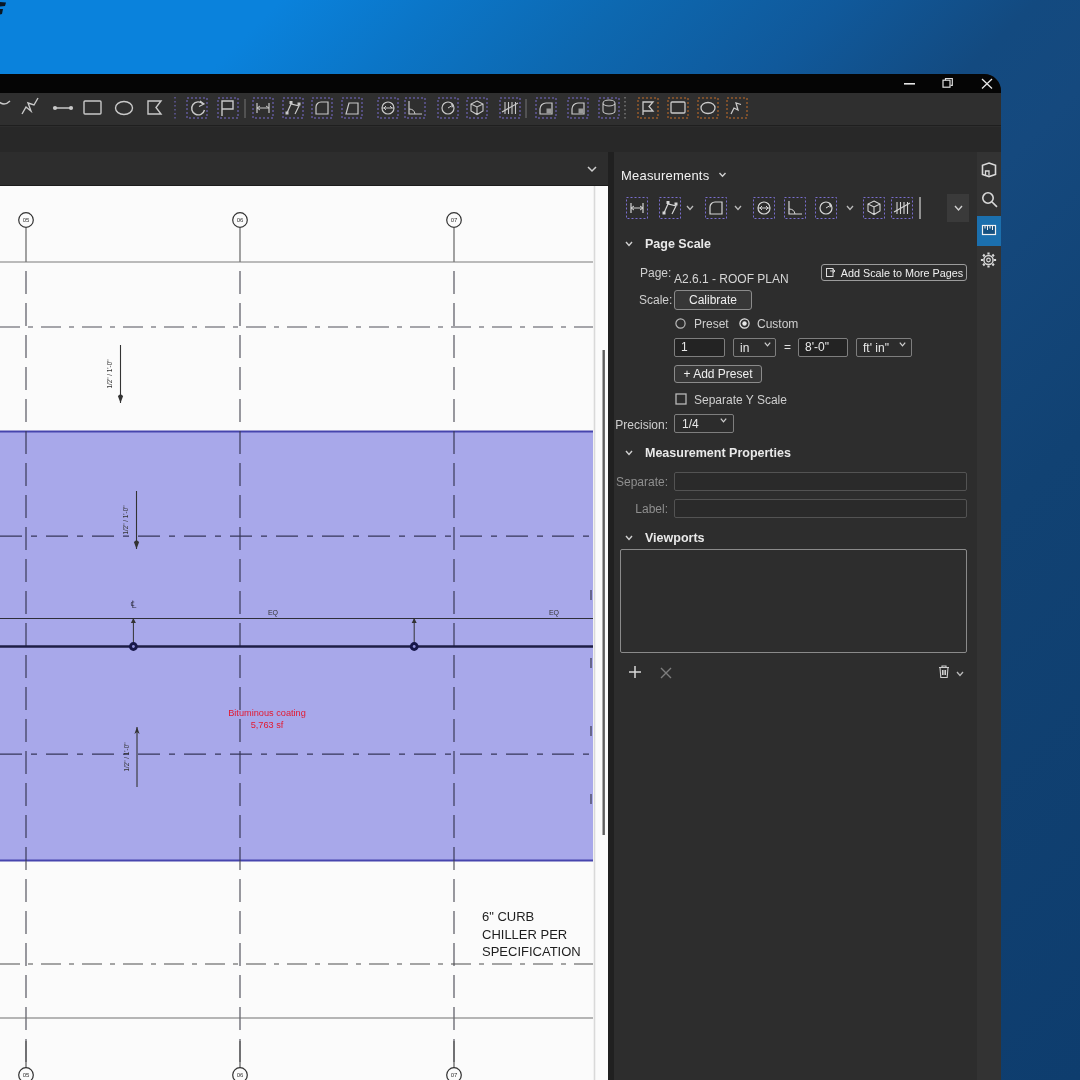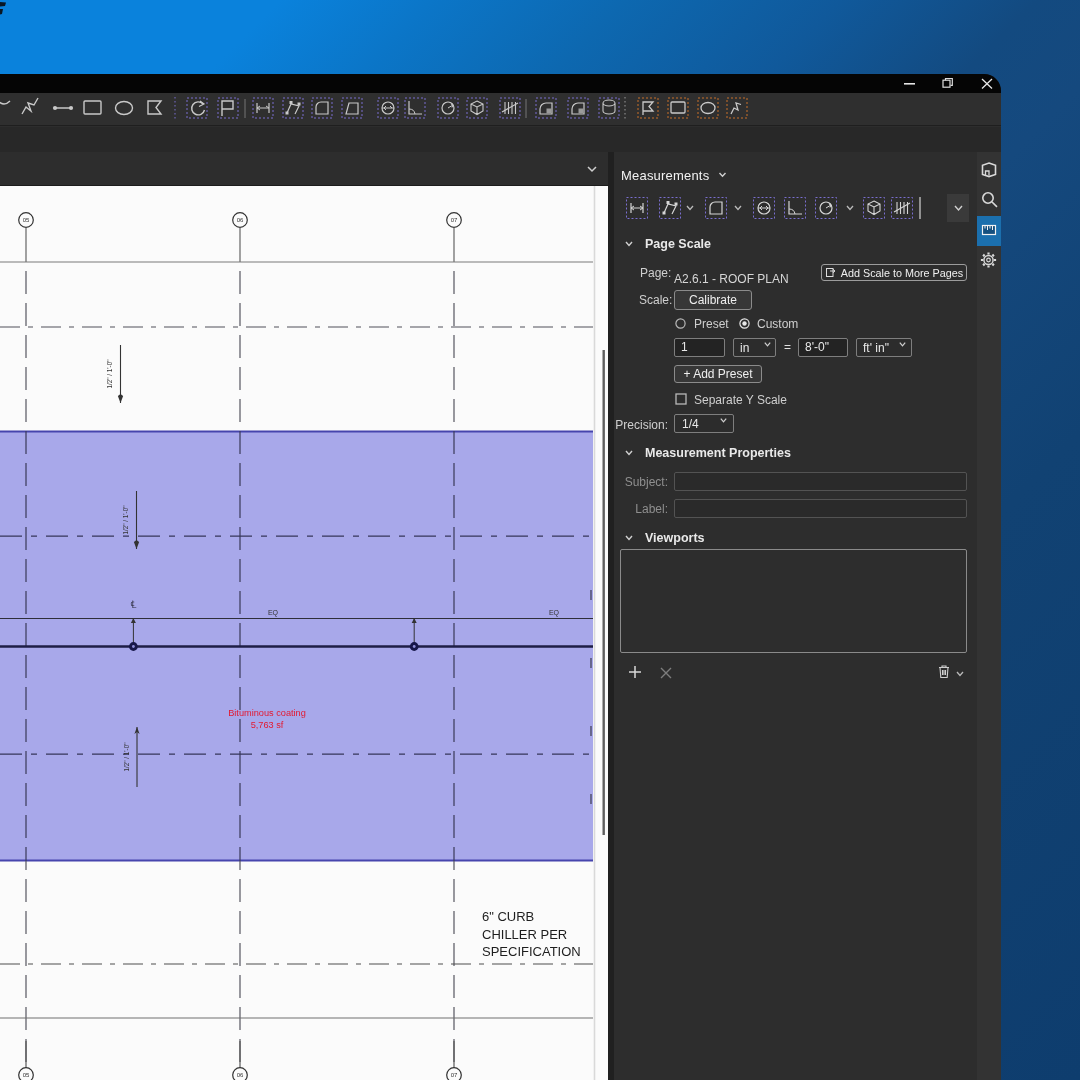--- a/index.html
+++ b/index.html
@@ -295,21 +295,21 @@
     <div class="ddn" style="left:60px;top:262px;width:60px;height:19px;padding-left:7px">1/4
       <svg style="position:absolute;right:5px;top:1px" width="9" height="9" viewBox="0 0 10 10">
           <path d="M2,3 L5,6.5 L8,3" stroke="#cfcfcf" stroke-width="1.4" fill="none"></path>
         </svg></div>
 
     <svg class="chev" style="left:10px;top:296px" viewBox="0 0 10 10">
         <path d="M2,3 L5,6.5 L8,3" stroke="#d0d0d0" stroke-width="1.4" fill="none"></path>
       </svg>
     <div class="sect" style="left:31px;top:294px;font-weight:600">Measurement Properties</div>
 
-    <div class="lblr" style="left:0px;top:323px;width:54px;color:#8f8f8f">Subject:</div>
+    <div class="lblr" style="left:0px;top:323px;width:54px;color:#8f8f8f">Separate:</div>
     <div class="inpdis" style="left:60px;top:320px;width:293px;height:19px"></div>
     <div class="lblr" style="left:0px;top:350px;width:54px;color:#8f8f8f">Label:</div>
     <div class="inpdis" style="left:60px;top:347px;width:293px;height:19px"></div>
 
     <svg class="chev" style="left:10px;top:381px" viewBox="0 0 10 10">
         <path d="M2,3 L5,6.5 L8,3" stroke="#d0d0d0" stroke-width="1.4" fill="none"></path>
       </svg>
     <div class="sect" style="left:31px;top:379px;font-weight:600">Viewports</div>
     <div style="position:absolute;left:6px;top:397px;width:347px;height:104px;border:1px solid #8a8a8a;border-radius:2px"></div>
 

